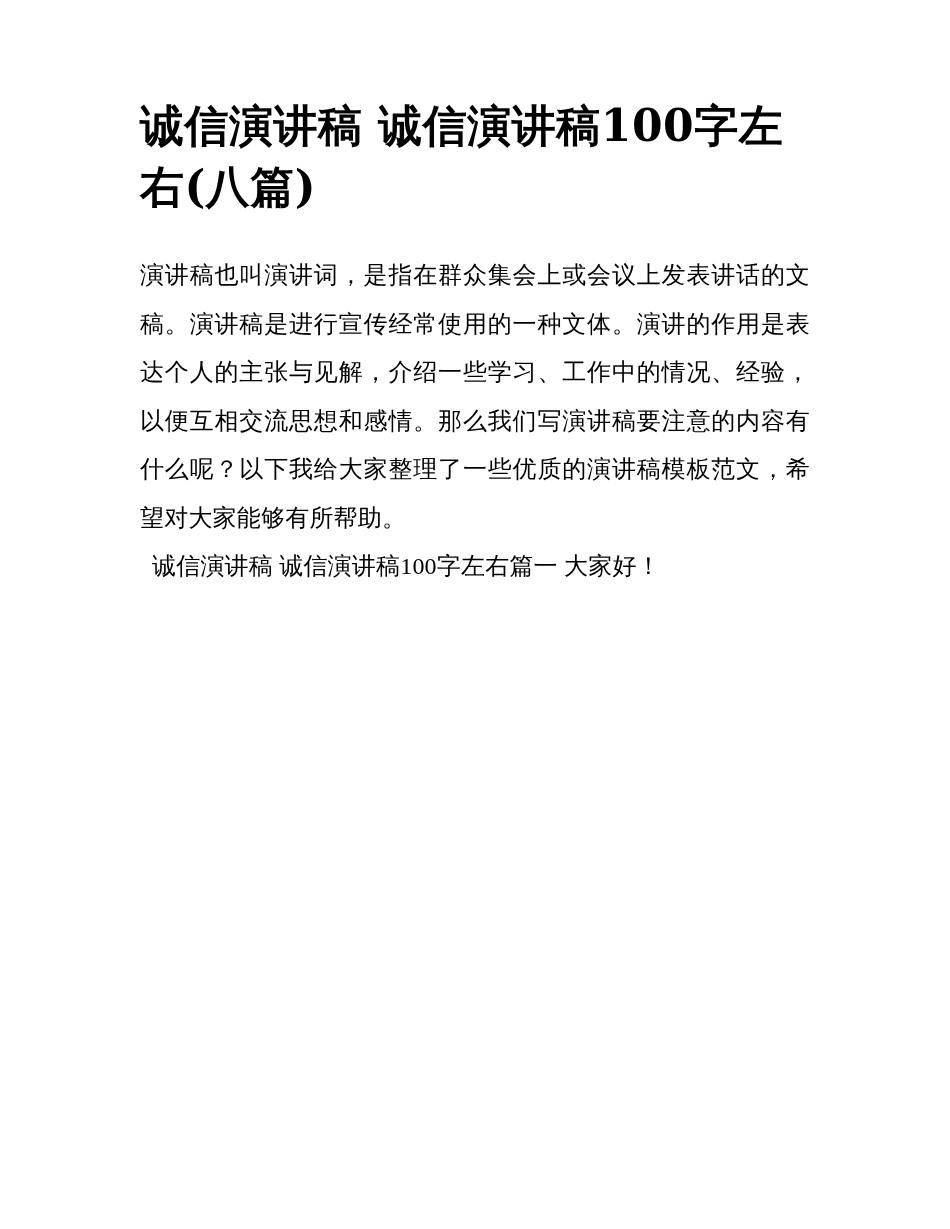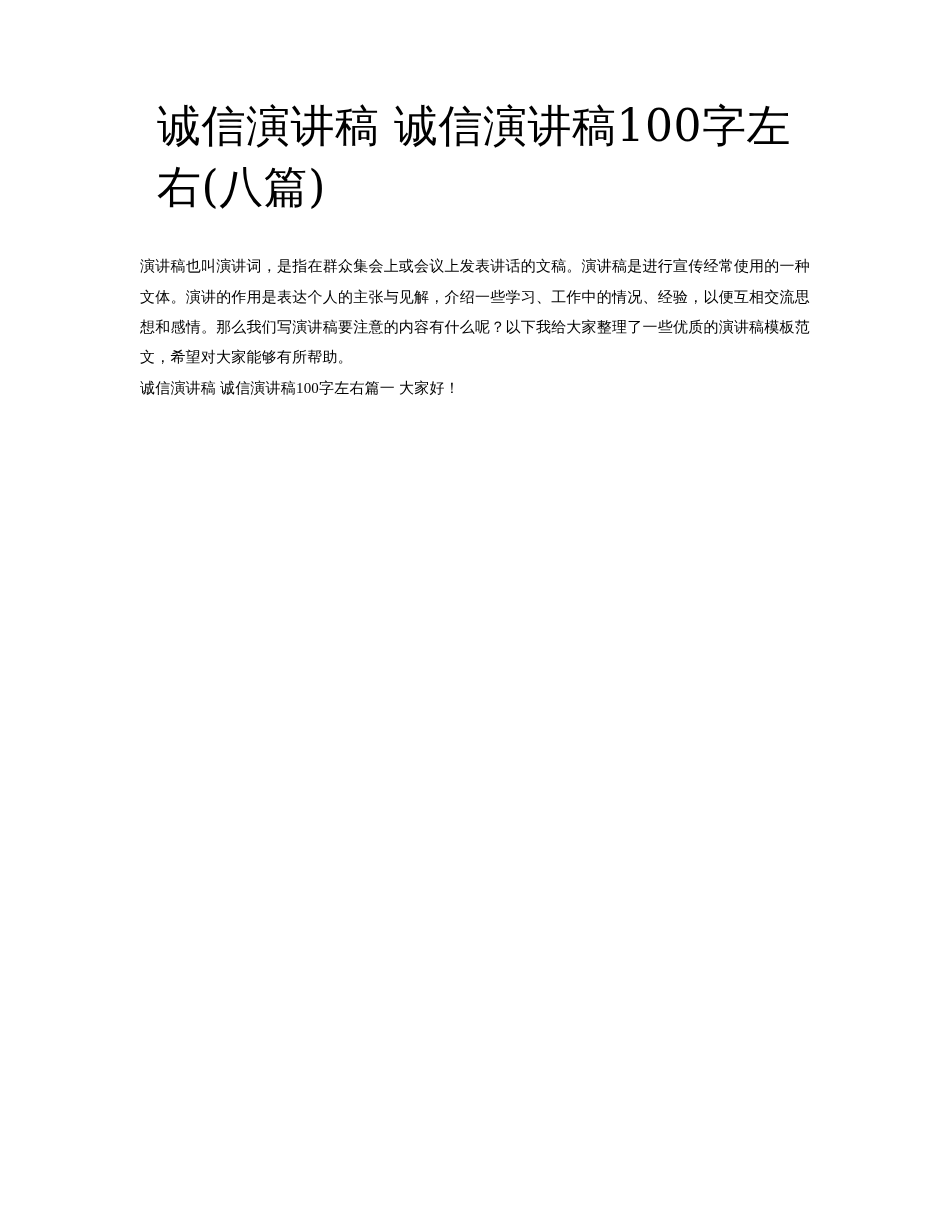--- a/index.html
+++ b/index.html
@@ -17,38 +17,39 @@
   .page {
     box-sizing: border-box;
     width: 950px;
     height: 1229px;
     padding: 96px 140px 40px 140px;
     background: #ffffff;
   }
   .doc-title {
     font-family: "DejaVu Serif", "Liberation Serif", serif;
     font-size: 44px;
-    font-weight: 400;
+    font-weight: 700;
     line-height: 1.38;
     letter-spacing: 0.5px;
-    margin: 0 0 34px 17px;
+    margin: 0 0 34px 0;
     word-break: break-all;
   }
   .para {
     font-family: "Liberation Serif", "DejaVu Serif", serif;
-    font-size: 15px;
+    font-size: 24px;
     line-height: 2.02;
     margin: 0;
     text-align: justify;
     text-justify: inter-ideograph;
     word-break: break-all;
     letter-spacing: 0.2px;
   }
   .para + .para {
     margin-top: 0px;
+    margin-left: 12px;
   }
 </style>
 </head>
 <body>
 
 <div class="page">
   <h1 class="doc-title">诚信演讲稿 诚信演讲稿100字左右(八篇)</h1>
   <p class="para">演讲稿也叫演讲词，是指在群众集会上或会议上发表讲话的文稿。演讲稿是进行宣传经常使用的一种文体。演讲的作用是表达个人的主张与见解，介绍一些学习、工作中的情况、经验，以便互相交流思想和感情。那么我们写演讲稿要注意的内容有什么呢？以下我给大家整理了一些优质的演讲稿模板范文，希望对大家能够有所帮助。</p>
   <p class="para">诚信演讲稿 诚信演讲稿100字左右篇一 大家好！</p>
 </div>

